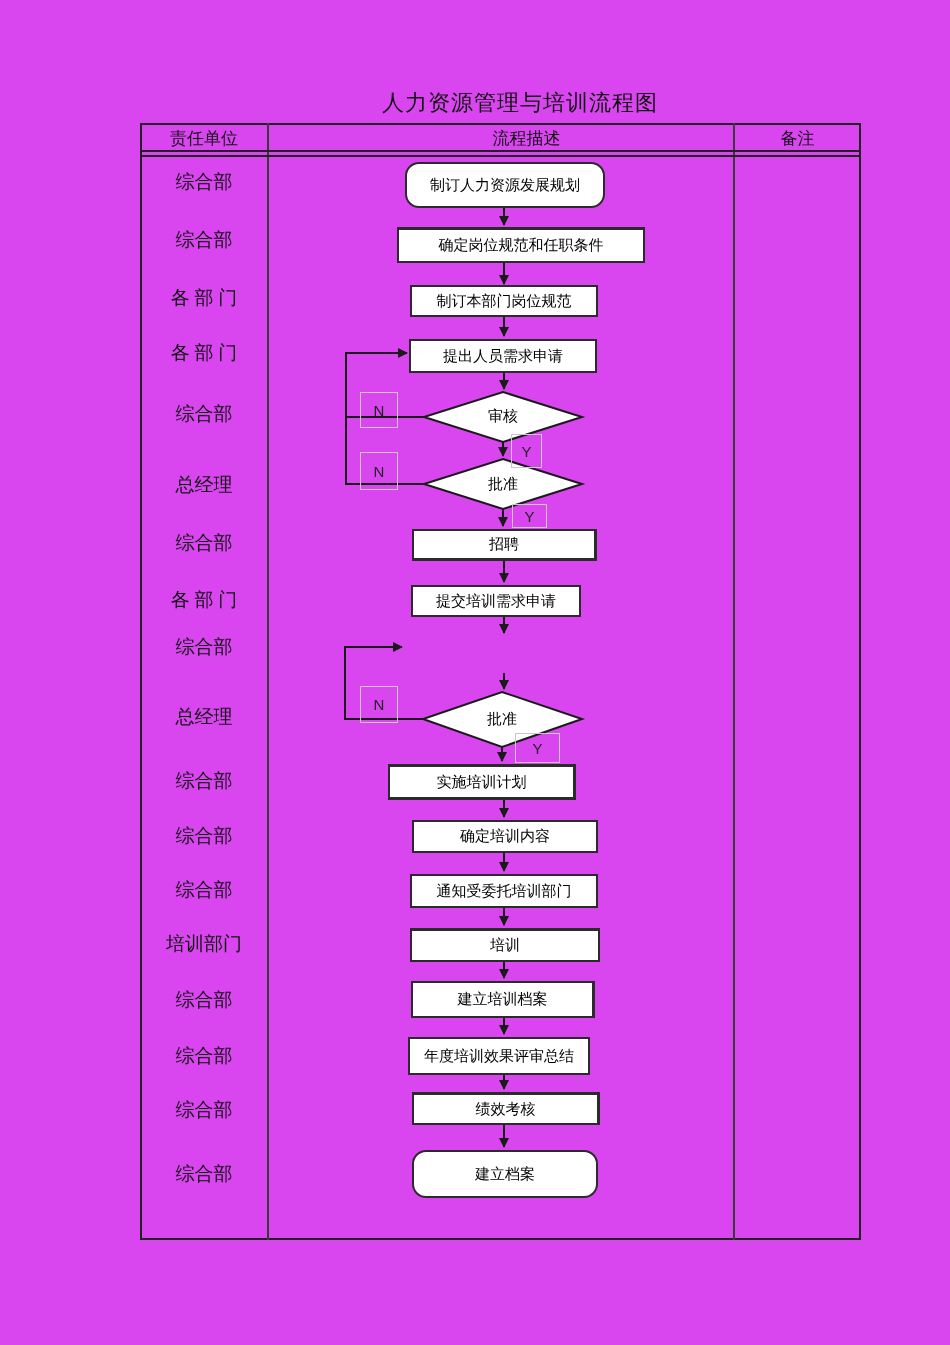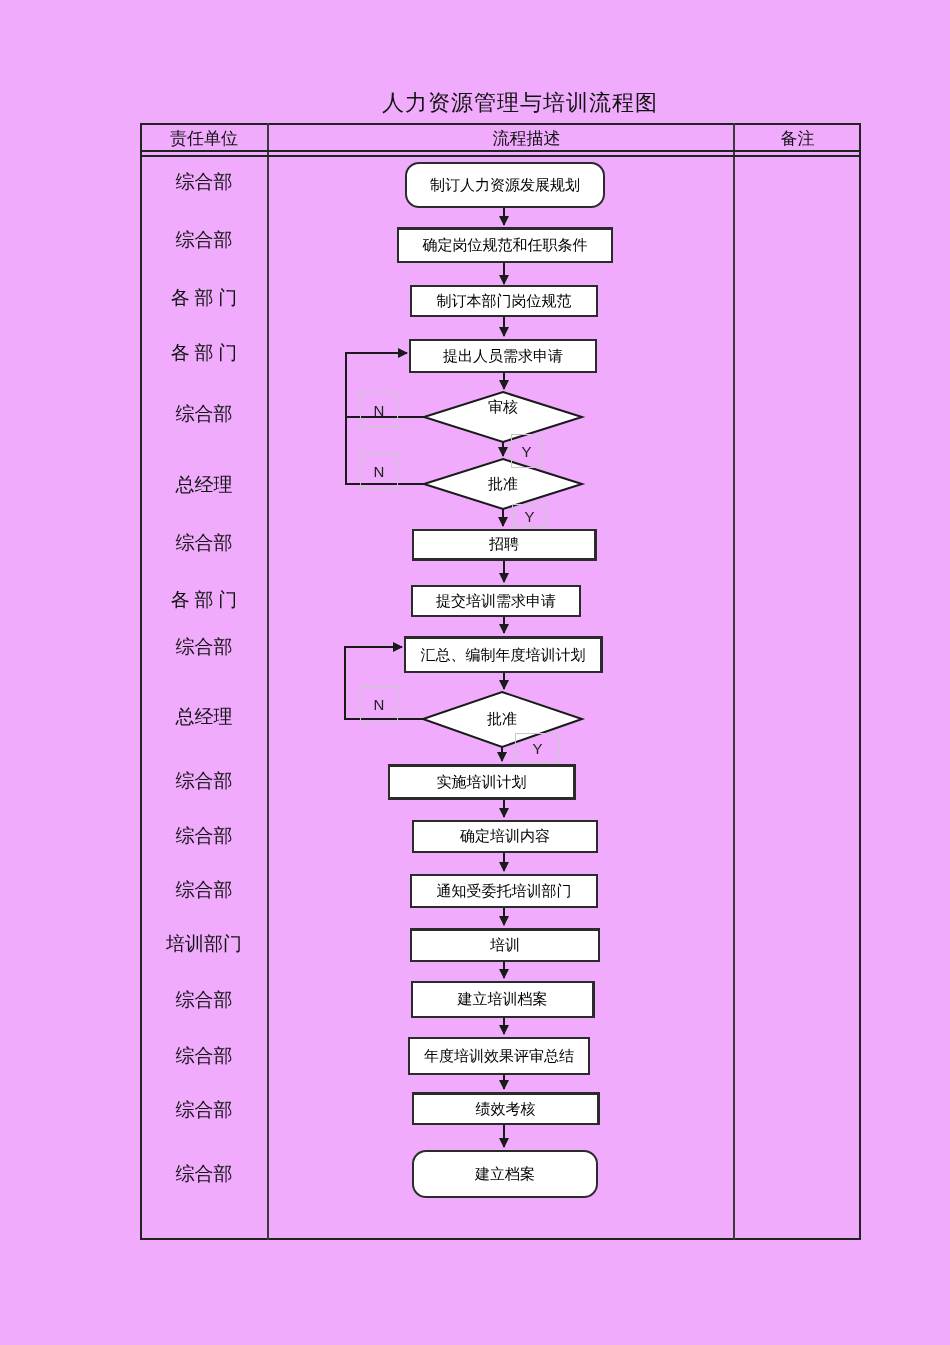--- a/index.html
+++ b/index.html
@@ -1,16 +1,16 @@
 <!DOCTYPE html>
 <html><head>
 <meta charset="utf-8">
 <style>
   html,body{margin:0;padding:0;background:#fff;}
-  .page{position:relative;width:950px;height:1345px;background:#f0abfc;
+  .page{position:relative;width:950px;height:1345px;background:#d946ef;
         font-family:"Liberation Serif","DejaVu Serif",serif;color:#000;overflow:hidden;}
   .title{position:absolute;left:330px;top:88px;width:380px;text-align:center;
          font-size:22px;letter-spacing:1px;color:#111;}
   .tline{position:absolute;background:#222;}
   .vline{position:absolute;background:#3a3a3a;}
   .frame{position:absolute;left:140px;top:123px;width:721px;height:1117px;
          border:2px solid #222;box-sizing:border-box;}
   .hcell{position:absolute;top:128px;height:22px;line-height:22px;text-align:center;
          font-size:17px;color:#111;}
   .lane{position:absolute;left:140px;width:128px;height:22px;line-height:22px;
@@ -91,30 +91,29 @@
       <polyline points="424,484 346,484 346,353 407,353" marker-end="url(#ah)"></polyline>
       <polyline points="423,719 345,719 345,647 402,647" marker-end="url(#ah)"></polyline>
 
       <polygon points="503,392 582,417 503,442 424,417" fill="#fff"></polygon>
       <polygon points="503,459 582,484 503,509 424,484" fill="#fff"></polygon>
       <polygon points="502,692 582,719 502,747 423,719" fill="#fff"></polygon>
     </g>
   </svg>
 
   <div class="node term" style="left:405px;top:162px;width:200px;height:46px;">制订人力资源发展规划</div>
-  <div class="node" style="left:397px;top:227px;width:216px;height:36px;border-top-width:3px;text-align:center;">确定岗位规范和任职条件</div>
+  <div class="node" style="left:397px;top:227px;width:248px;height:36px;border-top-width:3px;text-align:center;">确定岗位规范和任职条件</div>
   <div class="node" style="left:410px;top:285px;width:188px;height:32px;">制订本部门岗位规范</div>
   <div class="node" style="left:409px;top:339px;width:188px;height:34px;">提出人员需求申请</div>
 
-  <div class="dlabel" style="left:453px;top:396px;width:100px;font-family:Liberation Serif, serif;">审核</div>
+  <div class="dlabel" style="left:453px;top:405px;width:100px;font-family:Liberation Serif, serif;">审核</div>
   <div class="dlabel" style="left:453px;top:473px;width:100px;">批准</div>
 
   <div class="node" style="left:412px;top:529px;width:185px;height:32px;border-right-width:3px;border-bottom-width:3px;">招聘</div>
   <div class="node" style="left:411px;top:585px;width:170px;height:32px;">提交培训需求申请</div>
-  <div class="node" style="left:404px;top:636px;width:199px;height:37px;border-top-width:3px;border-right-width:3px;">汇总、编制年度培训计划</div>
 
   <div class="dlabel" style="left:452px;top:708px;width:100px;">批准</div>
 
   <div class="node" style="left:388px;top:764px;width:188px;height:36px;border-top-width:3px;border-right-width:3px;border-bottom-width:3px;">实施培训计划</div>
   <div class="node" style="left:412px;top:820px;width:186px;height:33px;">确定培训内容</div>
   <div class="node" style="left:410px;top:874px;width:188px;height:34px;">通知受委托培训部门</div>
   <div class="node" style="left:410px;top:928px;width:190px;height:34px;border-top-width:3px;">培训</div>
   <div class="node" style="left:411px;top:981px;width:184px;height:37px;border-right-width:3px;">建立培训档案</div>
   <div class="node" style="left:408px;top:1037px;width:182px;height:38px;">年度培训效果评审总结</div>
   <div class="node" style="left:412px;top:1092px;width:188px;height:33px;border-top-width:3px;border-right-width:3px;">绩效考核</div>

